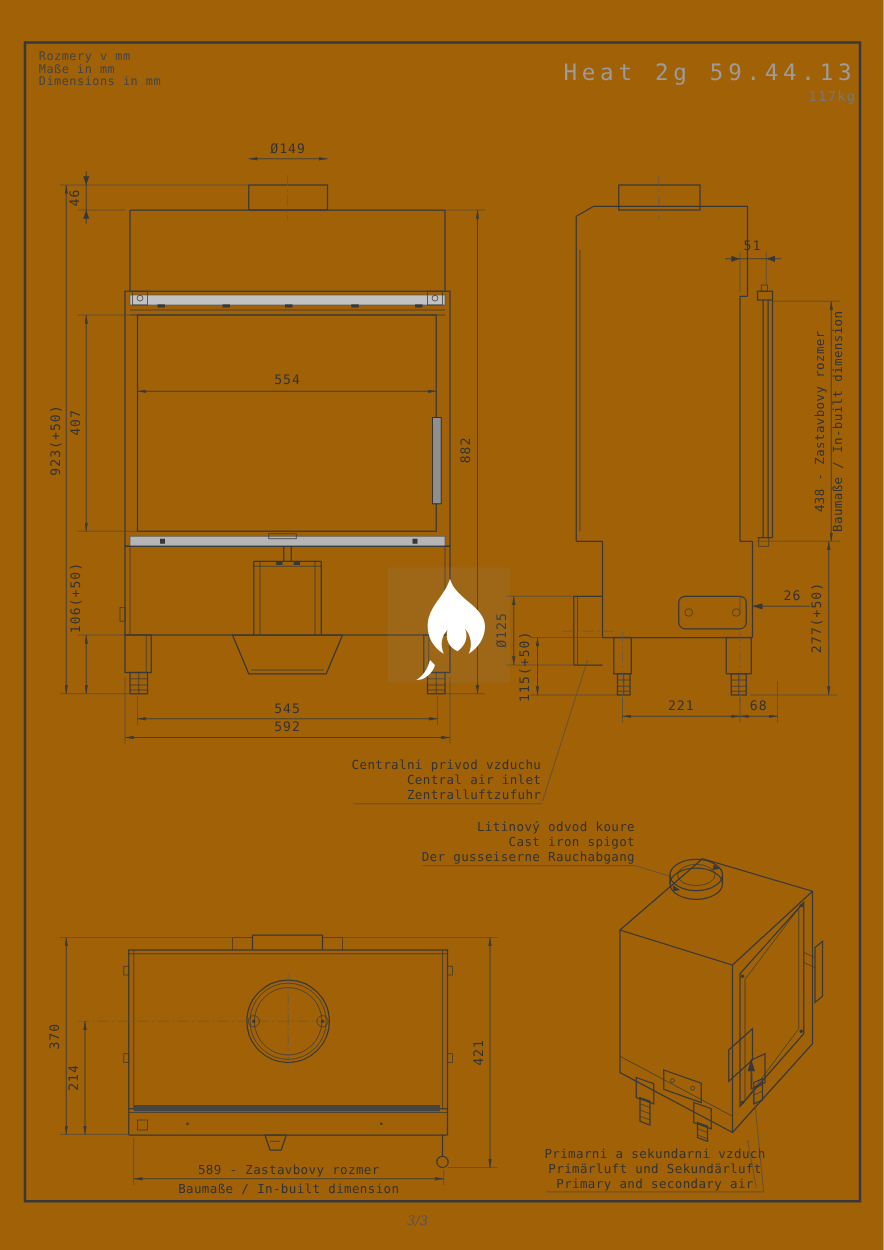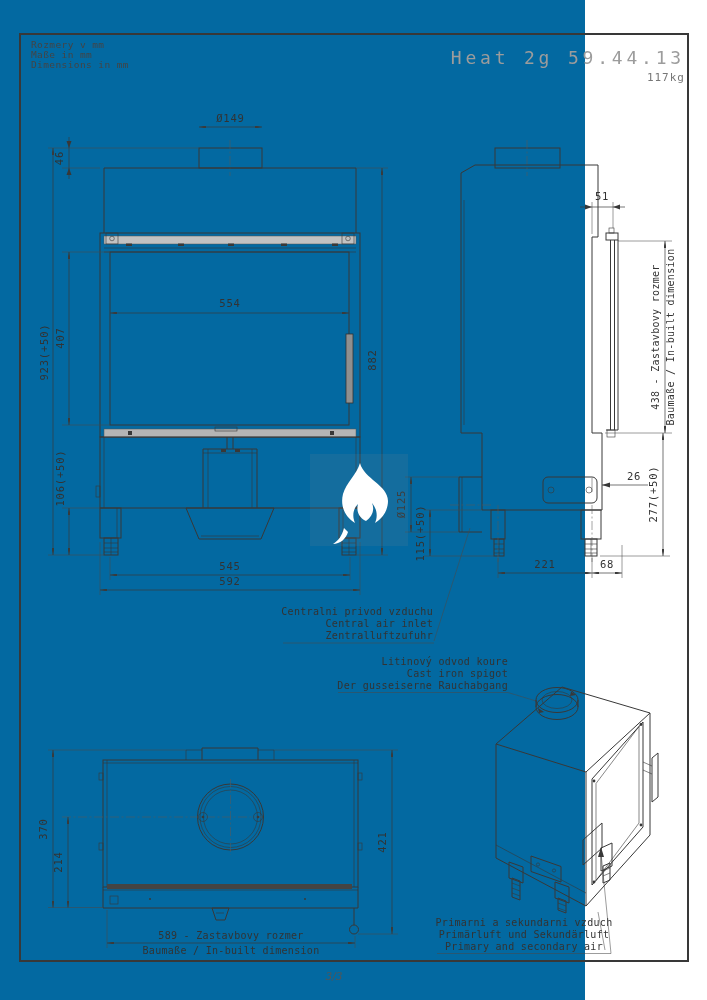--- a/index.html
+++ b/index.html
@@ -1,16 +1,16 @@
 <!DOCTYPE html>
 <html><head>
 <meta charset="utf-8">
 <style>
   html,body{margin:0;padding:0;background:#fff}
-  .page{width:585px;height:1000px;position:relative;background:#0369a1}
+  .page{width:707px;height:1000px;position:relative;background:#a16207}
   svg text{font-family:"DejaVu Sans Mono",monospace;fill:#333}
   .t{font-size:10.5px;letter-spacing:.8px}
   .tc{text-anchor:middle}
   .te{text-anchor:end}
   .nt{font-size:10px;letter-spacing:.3px}
   .hdr{font-size:9.5px;letter-spacing:.4px;fill:#444}
   .title{font-size:18px;letter-spacing:3.8px;fill:#9c9c9c}
   .wt{font-size:11px;letter-spacing:1px;fill:#777}
   .pg{font-family:"DejaVu Serif",serif;font-style:italic;font-size:10.5px;fill:#555}
   .o{stroke:#383838;stroke-width:1;fill:none}

